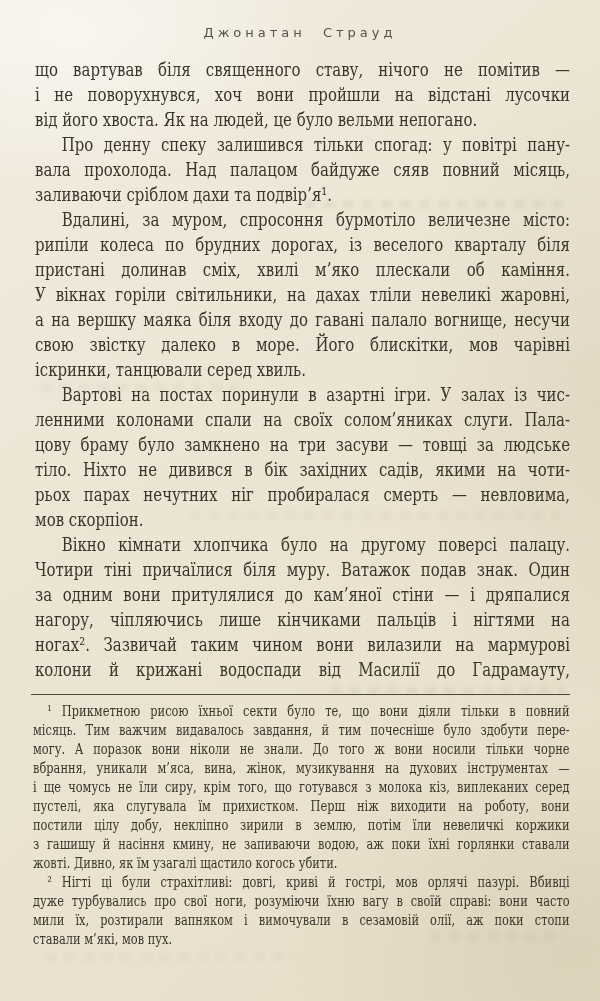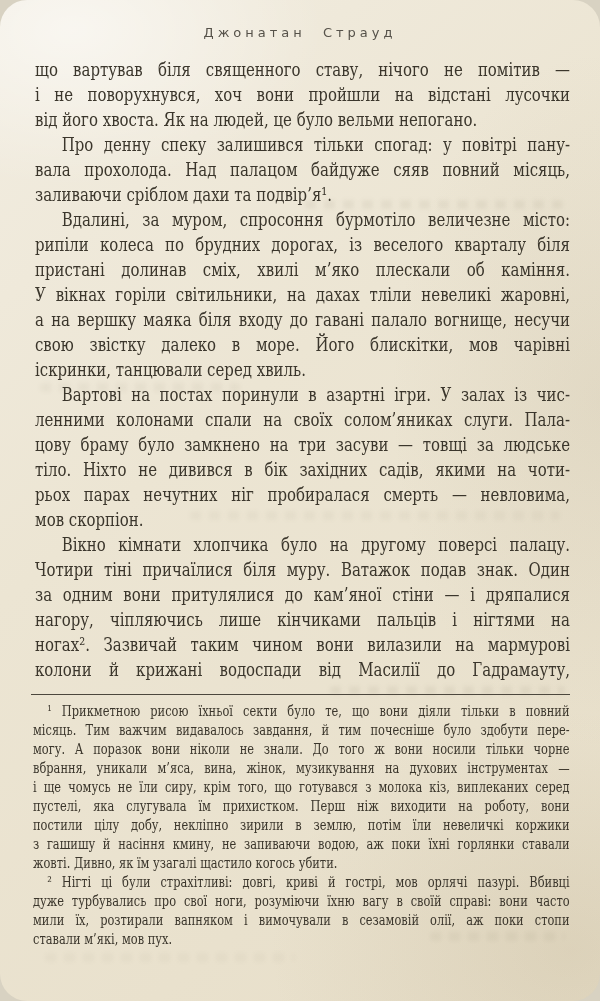--- a/index.html
+++ b/index.html
@@ -11,21 +11,20 @@
     width: 600px;
     height: 1001px;
     overflow: hidden;
     background:
       radial-gradient(ellipse 420px 260px at 12% 3%, rgba(255,255,255,0.55), rgba(255,255,255,0) 60%),
       radial-gradient(ellipse 500px 400px at 95% 95%, rgba(168,152,118,0.18), rgba(168,152,118,0) 60%),
       radial-gradient(ellipse 300px 500px at 100% 40%, rgba(160,145,112,0.12), rgba(160,145,112,0) 70%),
       linear-gradient(140deg, #f2ede1 0%, #ece5d3 40%, #e9e1cd 75%, #e7dec8 100%);
     color: #3b362c;
     font-family: "DejaVu Serif", "Liberation Serif", serif;
-    border-radius: 27px;
   }
 
   .running-head {
     position: absolute;
     top: 25px; left: 0; width: 100%;
     text-align: center;
     font-family: "DejaVu Sans", "Liberation Sans", sans-serif;
     font-size: 13px;
     letter-spacing: 4px;
     word-spacing: 9px;

